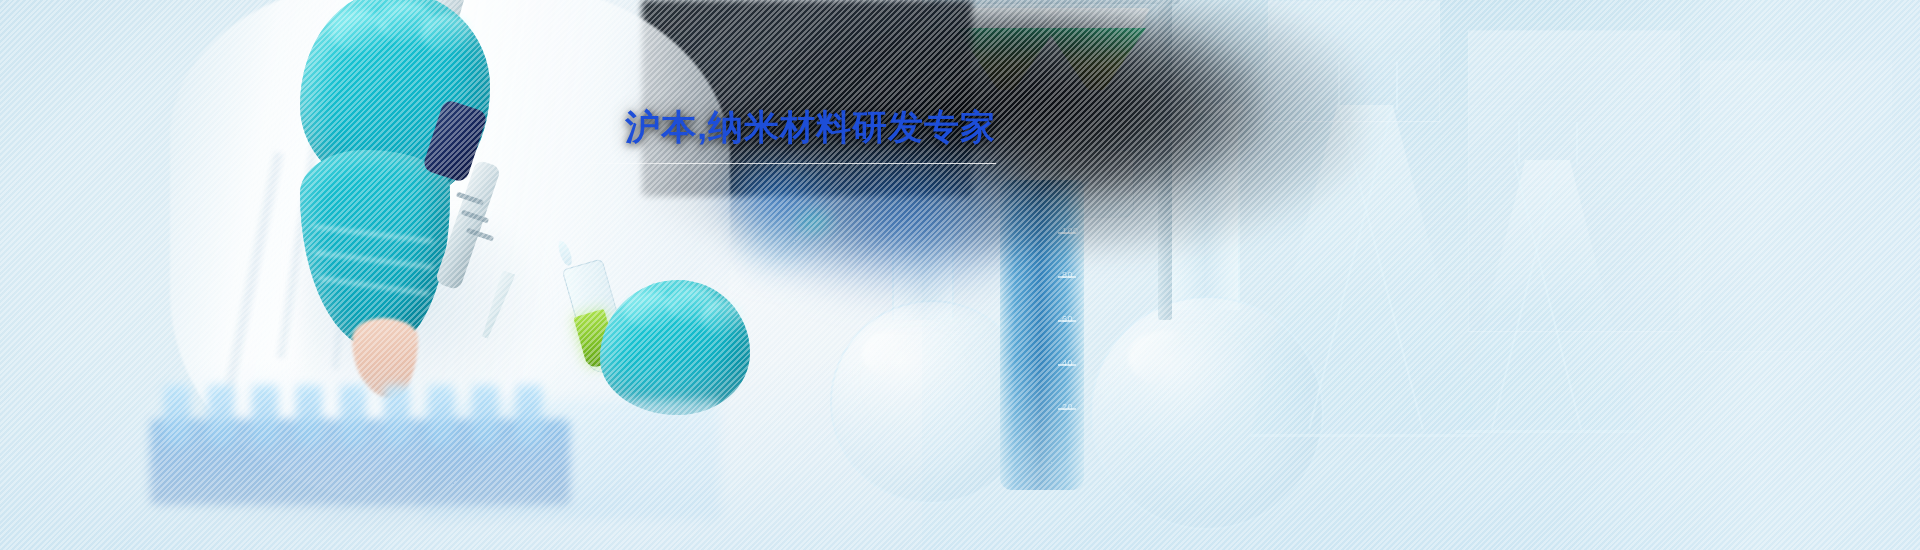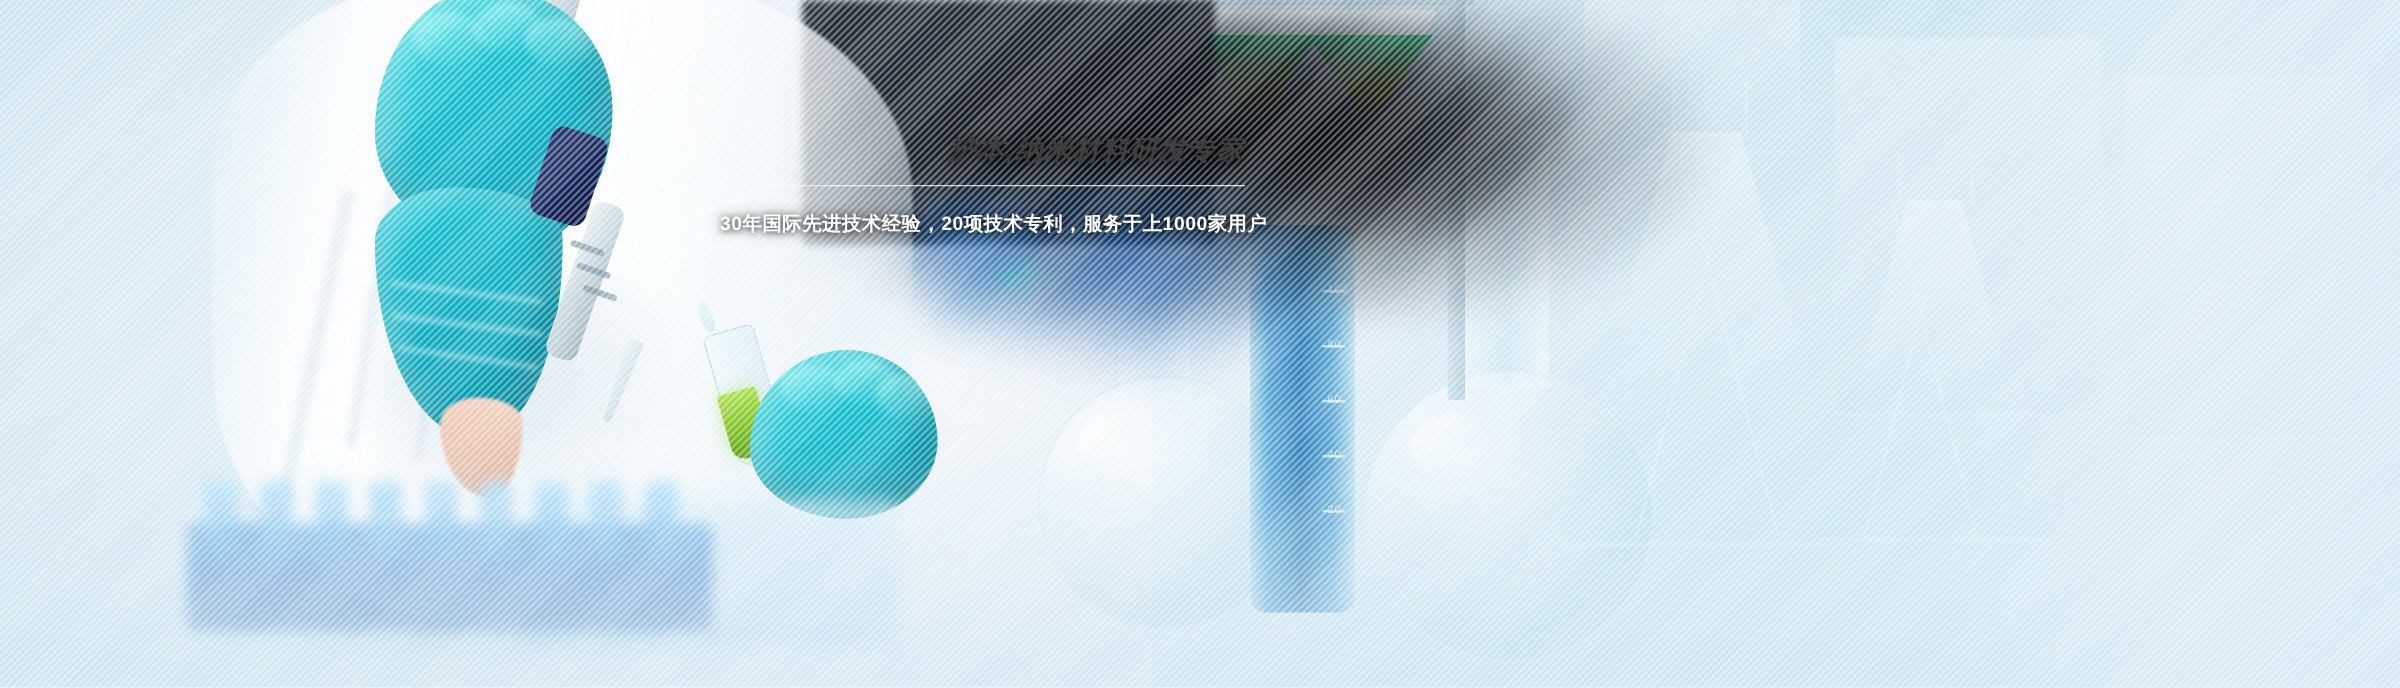--- a/index.html
+++ b/index.html
@@ -406,28 +406,27 @@
   }
 
   
   .text-block{
     position:absolute;
     left:576px; top:108px; width:420px;
     text-align:right;
     z-index:40;
   }
   .headline{
-    font-size:22px;
+    font-size:35px;
     font-weight:bold;
-    color:#404040;
+    color:#1d4ed8;
     letter-spacing:1px;
     line-height:1.1;
     text-shadow:0 2px 7px rgba(0,0,0,.65), 0 0 18px rgba(0,0,0,.45);
     white-space:nowrap;
-    font-style:italic;
   }
   .rule{
     height:1px;
     background:linear-gradient(90deg, rgba(255,255,255,.0) 0%, rgba(255,255,255,.75) 22%, rgba(255,255,255,.85) 100%);
     margin:16px 0 8px 0;
   }
   .maintitle{
     font-size:60px;
     font-weight:bold;
     color:#F2862B;
@@ -566,16 +565,15 @@
   <div class="rack-shadow"></div>
 
   <div class="bottom-wash"></div>
   <div class="right-fade"></div>
 
   <div class="stripes"></div>
 
   <div class="text-block">
     <div class="headline">沪本,纳米材料研发专家</div>
     <div class="rule"></div>
-    <div class="subtitle">30年国际先进技术经验，20项技术专利，服务于上1000家用户</div>
   </div>
 
 </div>
 
 </body></html>

